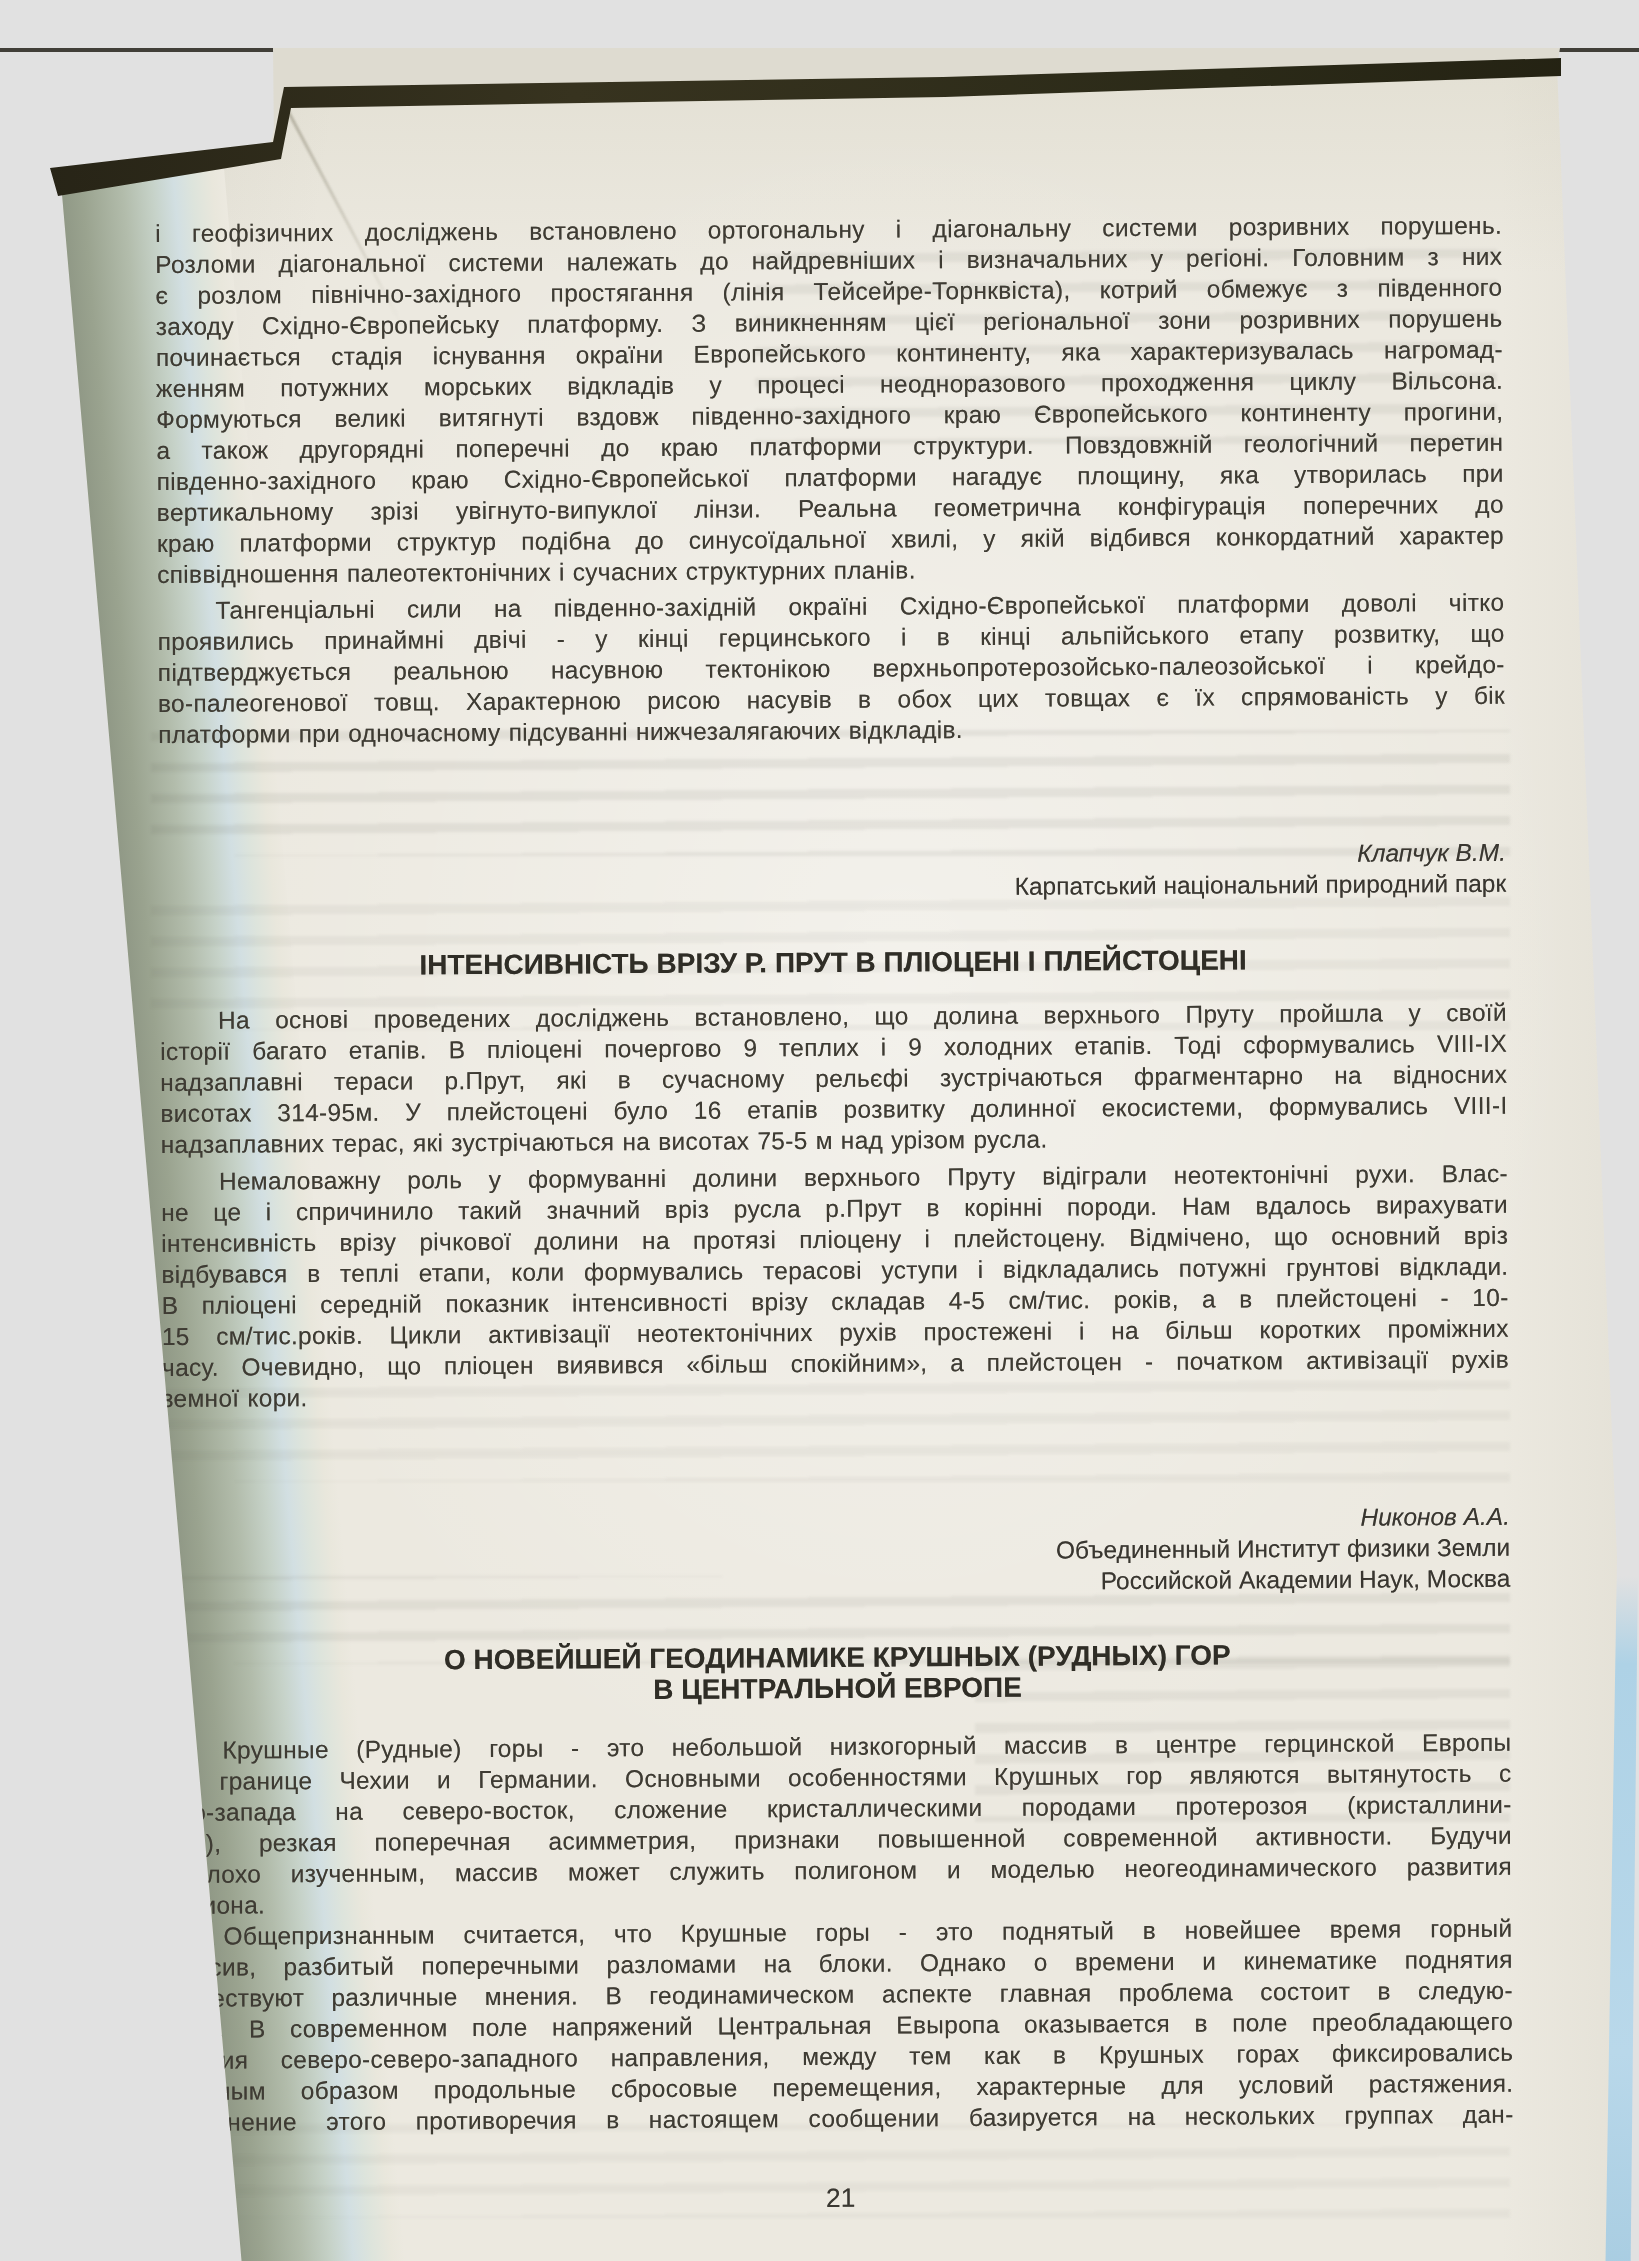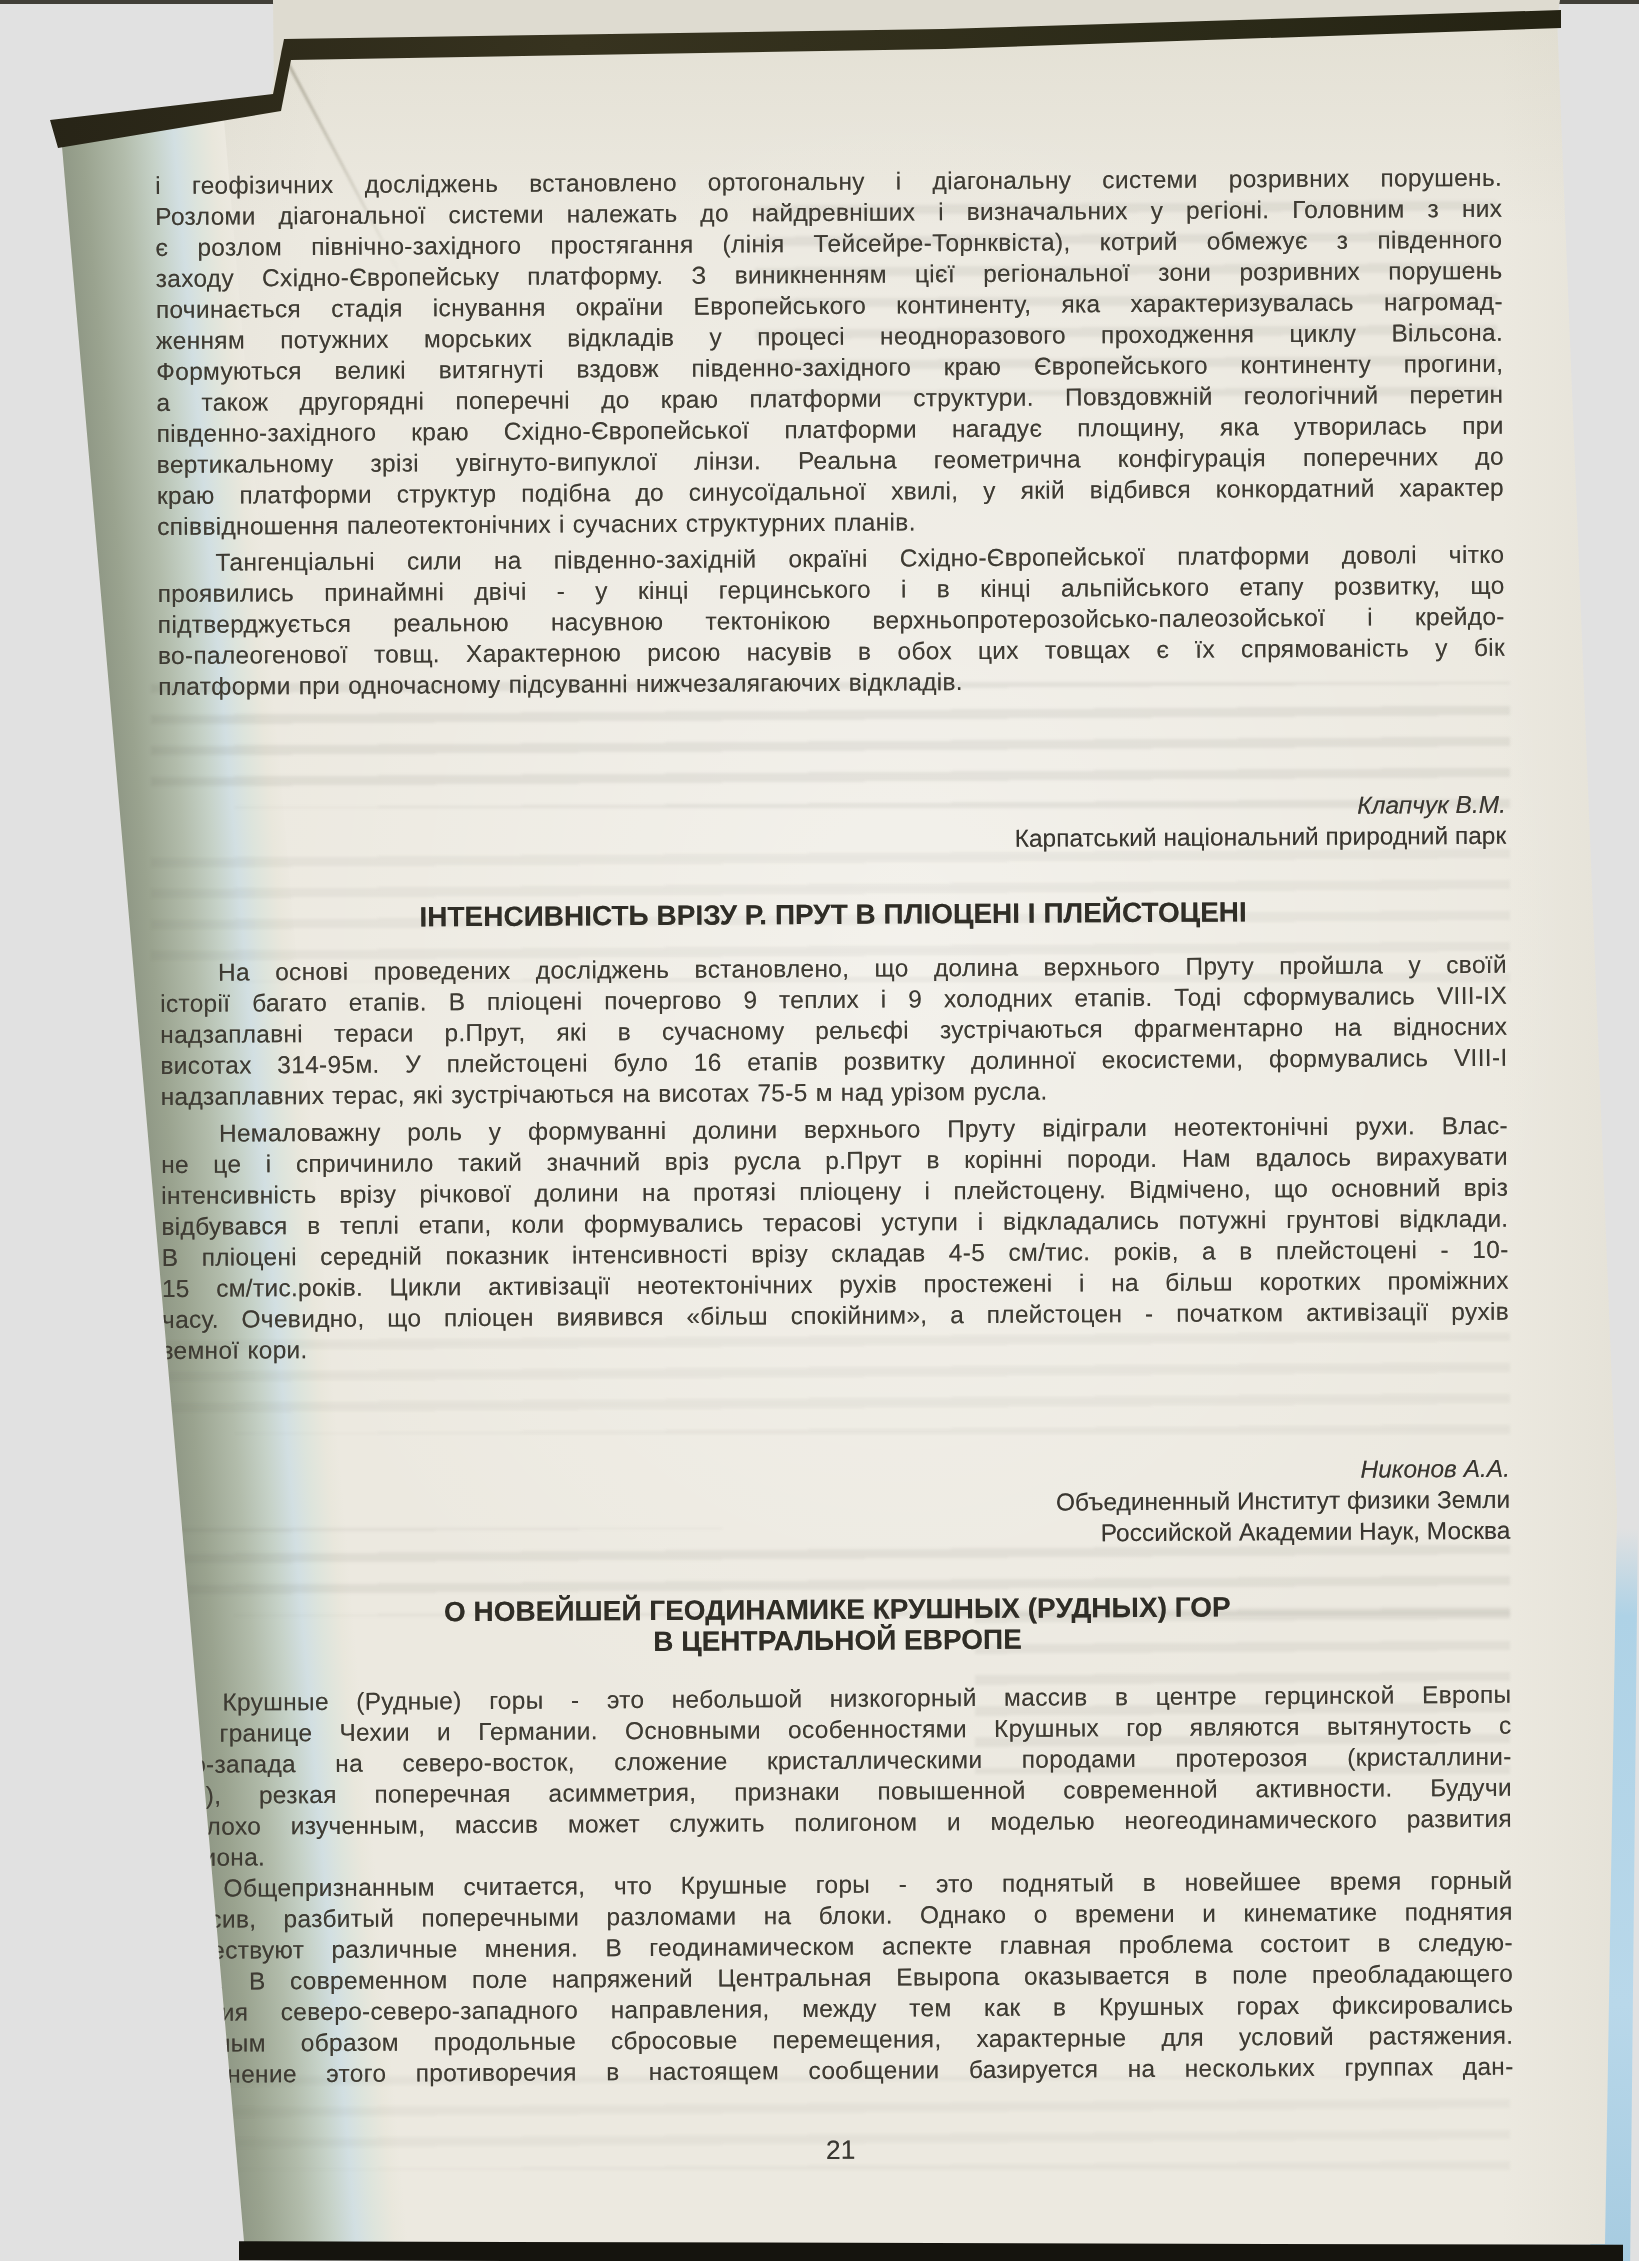--- a/index.html
+++ b/index.html
@@ -2,21 +2,21 @@
 <html style="font-size:10px"><head>
 <meta charset="utf-8">
 <style>
   html,body{margin:0;padding:0;}
   body{
     width:1639px;height:2261px;overflow:hidden;
     background:#e1e1e1;
     font-family:"Liberation Sans","DejaVu Sans",sans-serif;
     position:relative;
   }
-  .scan{position:absolute;inset:0;}
+  .scan{position:absolute;inset:0;margin-top:48px;}
   
   .top-line{position:absolute;left:0;top:0;width:1639px;height:3.8px;background:#24221a;opacity:.85;}
   
   .underpage{position:absolute;inset:0;background:#dedbd0;
     clip-path:polygon(273px 0px,1560px 0px,1557px 19px,943px 34px,284px 44px,274px 94px);}
   
   .bluestrip{position:absolute;left:1594px;top:1528px;width:40px;height:733px;
     background:linear-gradient(to bottom,rgba(178,210,230,0),#aed2e6 12%,#b9d8ea 65%,#a6cbe0 100%);
     transform:rotate(.6deg);}
   

